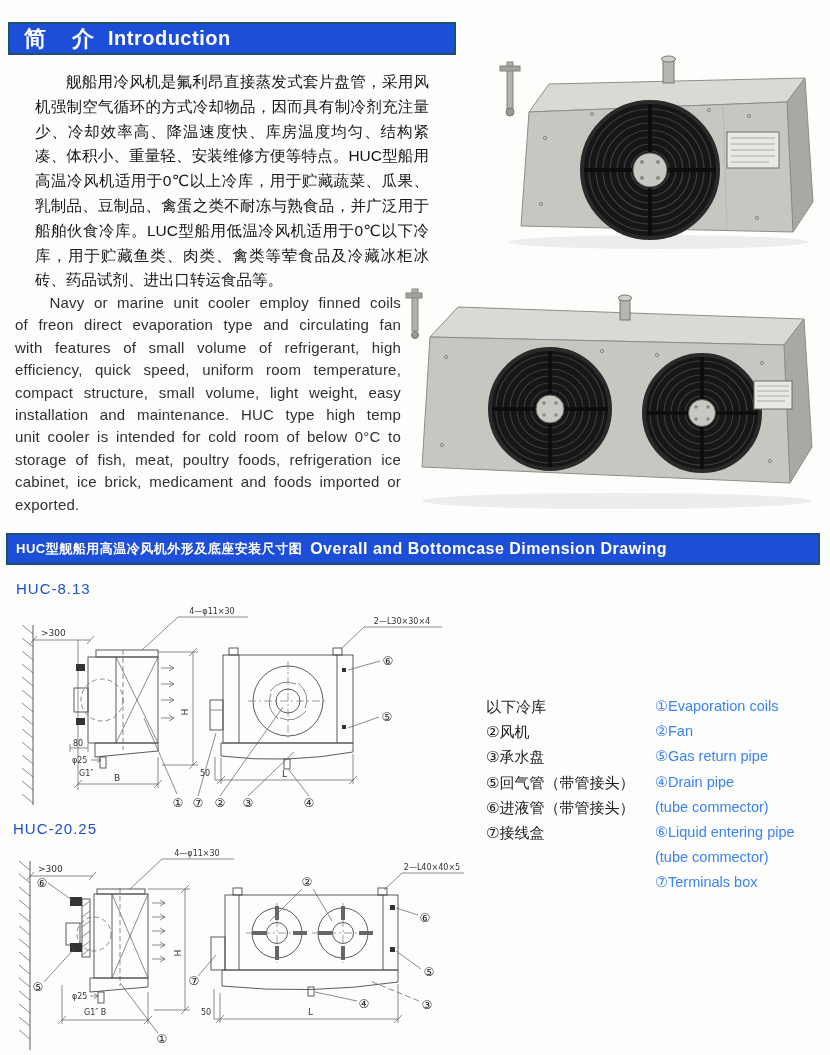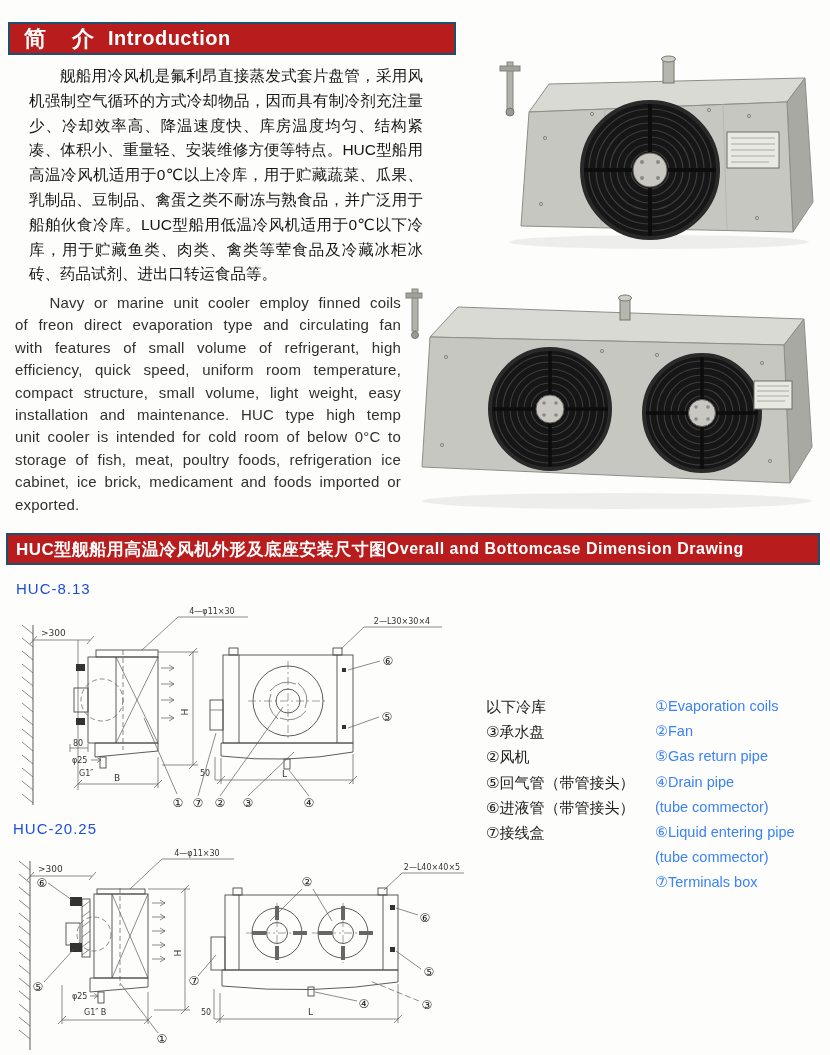--- a/index.html
+++ b/index.html
@@ -4,32 +4,32 @@
 <style>
   html,body{margin:0;padding:0;}
   body{
     width:830px;height:1055px;position:relative;background:#fdfdfc;
     font-family:"Liberation Sans","DejaVu Sans",sans-serif;color:#1e1e1e;
     overflow:hidden;
   }
   .page{position:absolute;inset:0;}
   
   .bar{
-    position:absolute;background:#b91c1c;border:2px solid #1d4f6e;
+    position:absolute;background:#1d4ed8;border:2px solid #1d4f6e;
     box-sizing:border-box;display:flex;align-items:center;color:#fff;
   }
   .bar1{left:8px;top:22px;width:448px;height:33px;padding-left:14px;}
   .bar1 .bt-zh{font-size:22px;font-weight:bold;letter-spacing:2px;margin-right:12px;}
   .bar1 .bt-en{font-size:20px;font-weight:600;letter-spacing:0.5px;}
   .bar2{left:6px;top:533px;width:814px;height:32px;padding-left:8px;}
-  .bar2 .b2-zh{font-size:17px;font-weight:600;letter-spacing:0.5px;white-space:nowrap;}
+  .bar2 .b2-zh{font-size:13px;font-weight:600;letter-spacing:0.5px;margin-right:8px;white-space:nowrap;}
   .bar2 .b2-en{font-size:16px;font-weight:600;letter-spacing:0.5px;white-space:nowrap;}
   
   .cn{
-    position:absolute;left:17px;top:52px;width:394px;margin:12px;
+    position:absolute;left:17px;top:52px;width:394px;margin:18px;
     font-size:15.5px;line-height:24.8px;text-align:justify;text-indent:2em;
     color:#161616;
   }
   .en{
     position:absolute;left:15px;top:292px;width:386px;margin:0;
     font-size:15px;line-height:22.4px;text-align:justify;text-indent:2.3em;
     color:#303030;word-spacing:3px;letter-spacing:0.2px;
   }
   
   .photo1{position:absolute;left:487px;top:53px;width:341px;height:202px;}
@@ -412,22 +412,22 @@
       <text class="callout" x="352" y="165" text-anchor="middle">④</text>
       <text class="callout" x="415" y="166" text-anchor="middle">③</text>
       <text class="callout" x="413" y="79" text-anchor="middle">⑥</text>
       <text class="callout" x="417" y="133" text-anchor="middle">⑤</text>
     </g>
   </svg>
 
   <div class="legend">
     <div class="lg-col lg-zh">
       <div class="lg-row">以下冷库</div>
+      <div class="lg-row">②风机</div>
       <div class="lg-row">③承水盘</div>
-      <div class="lg-row">②风机</div>
       <div class="lg-row">⑤回气管（带管接头）</div>
       <div class="lg-row">⑥进液管（带管接头）</div>
       <div class="lg-row">⑦接线盒</div>
     </div>
     <div class="lg-col lg-en">
       <div class="lg-row">①Evaporation coils</div>
       <div class="lg-row">②Fan</div>
       <div class="lg-row">⑤Gas return pipe</div>
       <div class="lg-row">④Drain pipe</div>
       <div class="lg-row">(tube commector)</div>

